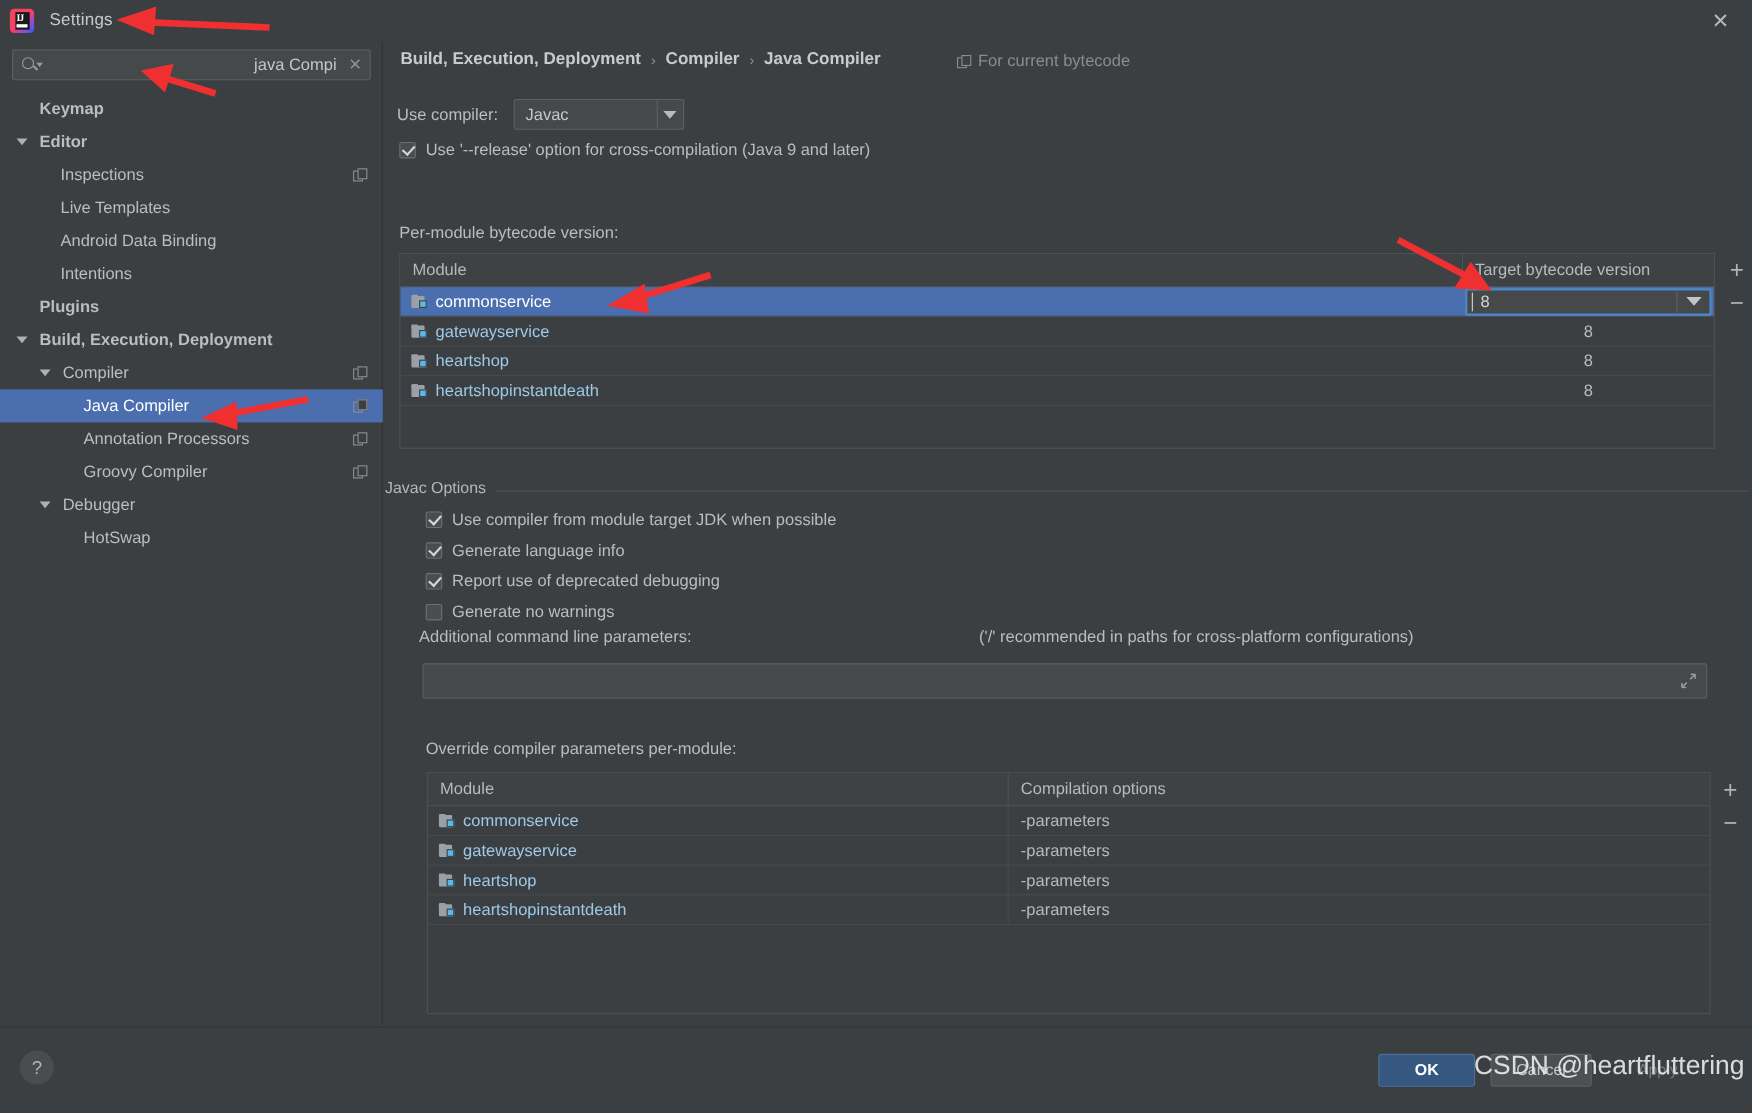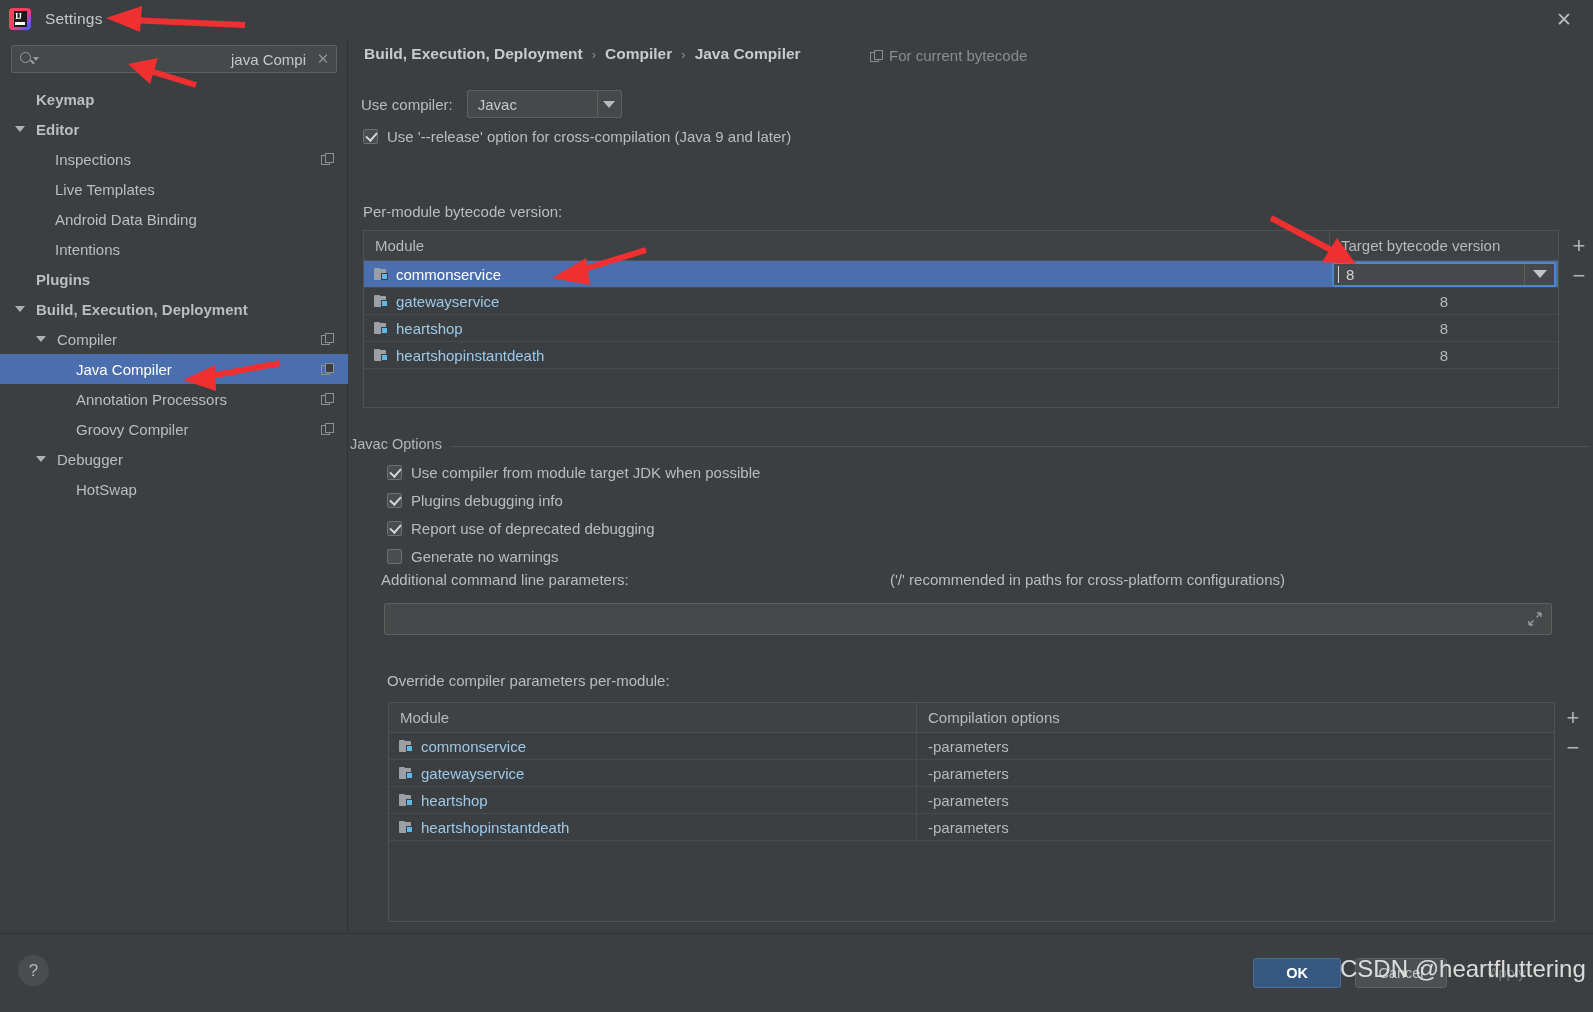--- a/index.html
+++ b/index.html
@@ -488,21 +488,21 @@
     <div class="groupbox" style="left:1px; top:408px; width:1240px;">
       <span class="group-title">Javac Options</span>
     </div>
     <div id="javac-checks" style="position:absolute; left:38px; top:420px;">
         <div class="checkrow" style="height: 28px;">
           <span class="cb on"></span>
           <span>Use compiler from module target JDK when possible</span>
         </div>
         <div class="checkrow" style="height: 28px;">
           <span class="cb on"></span>
-          <span>Plugins debugging info</span>
+          <span>Generate language info</span>
         </div>
         <div class="checkrow" style="height: 28px;">
           <span class="cb on"></span>
           <span>Report use of deprecated debugging</span>
         </div>
         <div class="checkrow" style="height: 28px;">
           <span class="cb"></span>
           <span>Generate no warnings</span>
         </div>
       </div>

